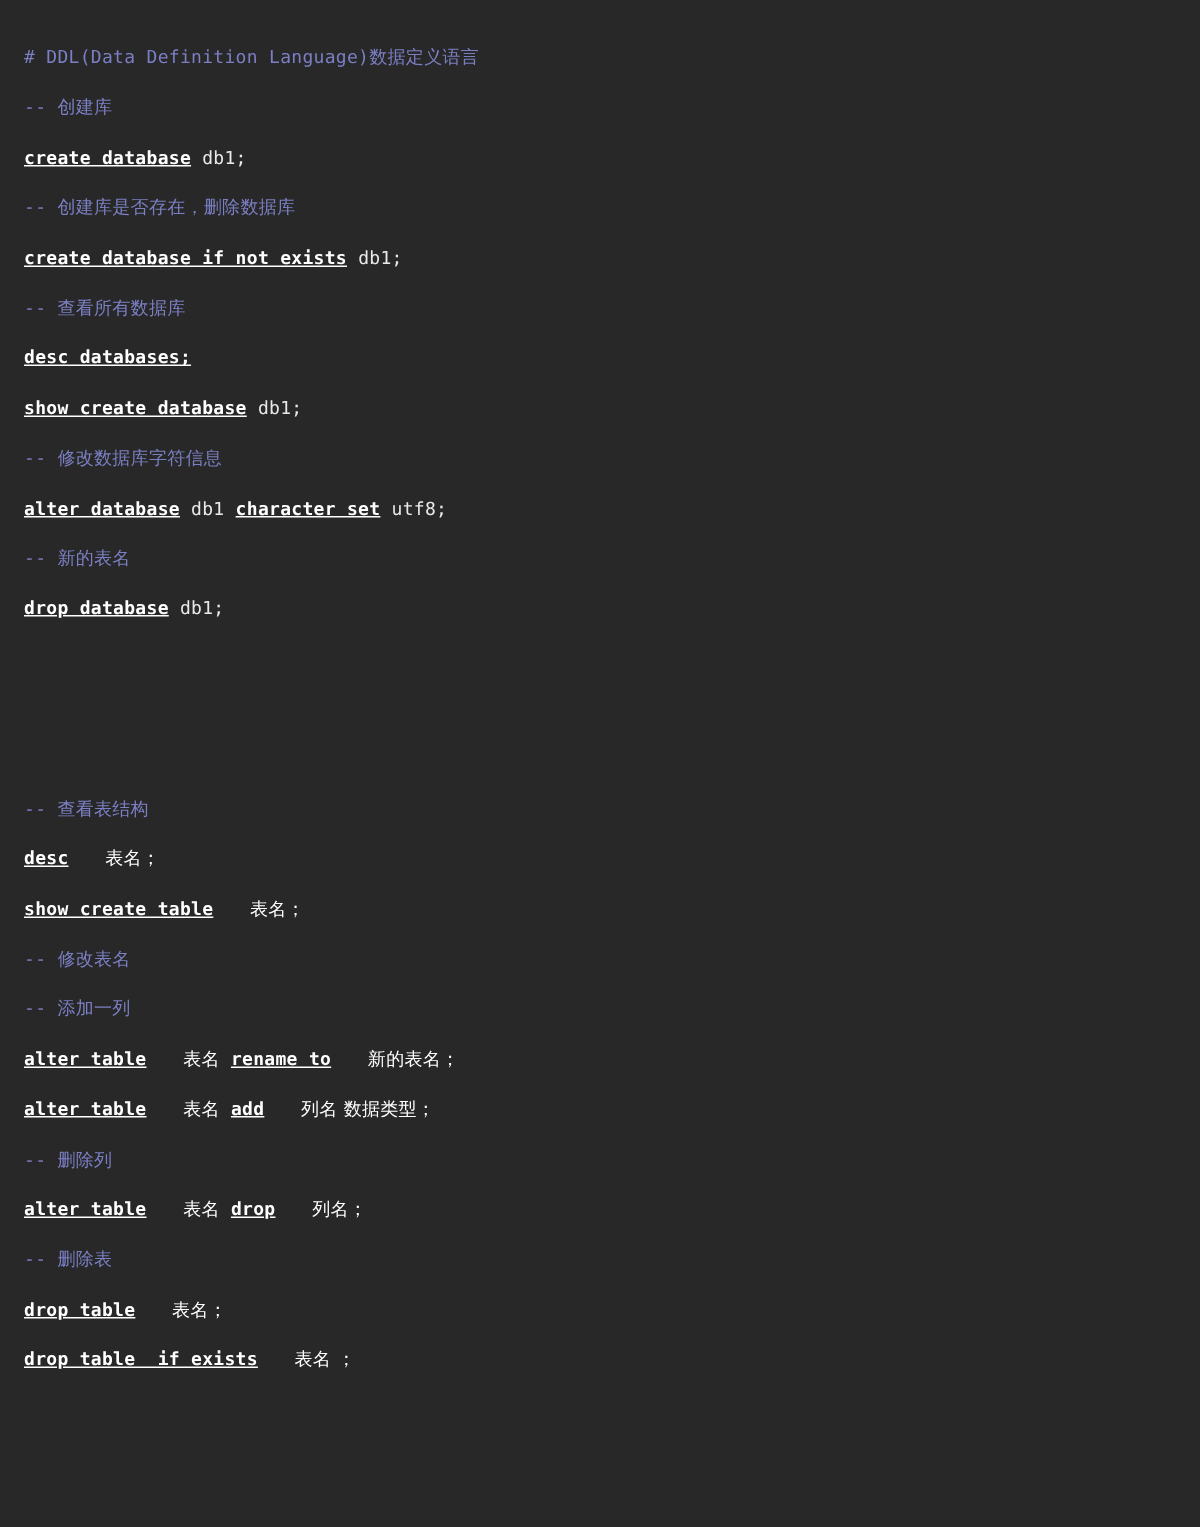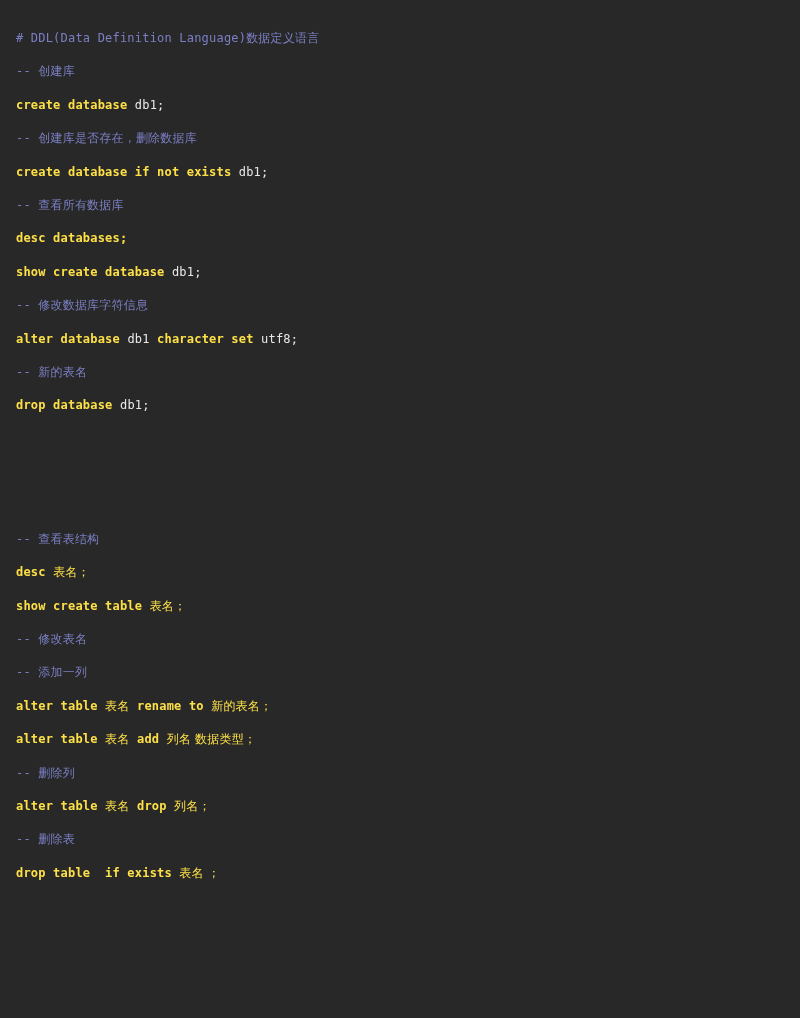--- a/index.html
+++ b/index.html
@@ -24,35 +24,37 @@
     white-space: pre;
     letter-spacing: 0.2px;
   }
   .code-line.blank {
     height: 33.4px;
   }
   .tok {
     white-space: pre;
   }
   .tok-kw {
-    color: #fde047;
+    color: #ffffff;
     font-weight: bold;
+    text-decoration: underline;
   }
   .tok-id {
     color: #e9e9e9;
     font-weight: normal;
   }
   .tok-cmt {
     color: #7b7fc4;
     font-weight: normal;
   }
   .tok-han {
-    color: #fde047;
+    color: #ffffff;
     font-family: "DejaVu Sans", "Liberation Sans", sans-serif;
     font-weight: normal;
+    margin-left: 17px;
   }
   .tok-cmt-han {
     color: #7b7fc4;
     font-family: "DejaVu Sans", "Liberation Sans", sans-serif;
     font-weight: normal;
   }
 </style>
 </head>
 <body>
 
@@ -75,14 +77,15 @@
     <div class="code-line"><span class="tok tok-cmt">-- </span><span class="tok tok-cmt-han">查看表结构</span></div>
     <div class="code-line"><span class="tok tok-kw">desc</span><span class="tok tok-id"> </span><span class="tok tok-han">表名；</span></div>
     <div class="code-line"><span class="tok tok-kw">show create table</span><span class="tok tok-id"> </span><span class="tok tok-han">表名；</span></div>
     <div class="code-line"><span class="tok tok-cmt">-- </span><span class="tok tok-cmt-han">修改表名</span></div>
     <div class="code-line"><span class="tok tok-cmt">-- </span><span class="tok tok-cmt-han">添加一列</span></div>
     <div class="code-line"><span class="tok tok-kw">alter table</span><span class="tok tok-id"> </span><span class="tok tok-han">表名</span><span class="tok tok-id"> </span><span class="tok tok-kw">rename to</span><span class="tok tok-id"> </span><span class="tok tok-han">新的表名；</span></div>
     <div class="code-line"><span class="tok tok-kw">alter table</span><span class="tok tok-id"> </span><span class="tok tok-han">表名</span><span class="tok tok-id"> </span><span class="tok tok-kw">add</span><span class="tok tok-id"> </span><span class="tok tok-han">列名 数据类型；</span></div>
     <div class="code-line"><span class="tok tok-cmt">-- </span><span class="tok tok-cmt-han">删除列</span></div>
     <div class="code-line"><span class="tok tok-kw">alter table</span><span class="tok tok-id"> </span><span class="tok tok-han">表名</span><span class="tok tok-id"> </span><span class="tok tok-kw">drop</span><span class="tok tok-id"> </span><span class="tok tok-han">列名；</span></div>
     <div class="code-line"><span class="tok tok-cmt">-- </span><span class="tok tok-cmt-han">删除表</span></div>
+    <div class="code-line"><span class="tok tok-kw">drop table</span><span class="tok tok-id"> </span><span class="tok tok-han">表名；</span></div>
     <div class="code-line"><span class="tok tok-kw">drop table  if exists</span><span class="tok tok-id"> </span><span class="tok tok-han">表名 ；</span></div>
   </div>
 
 </body></html>

